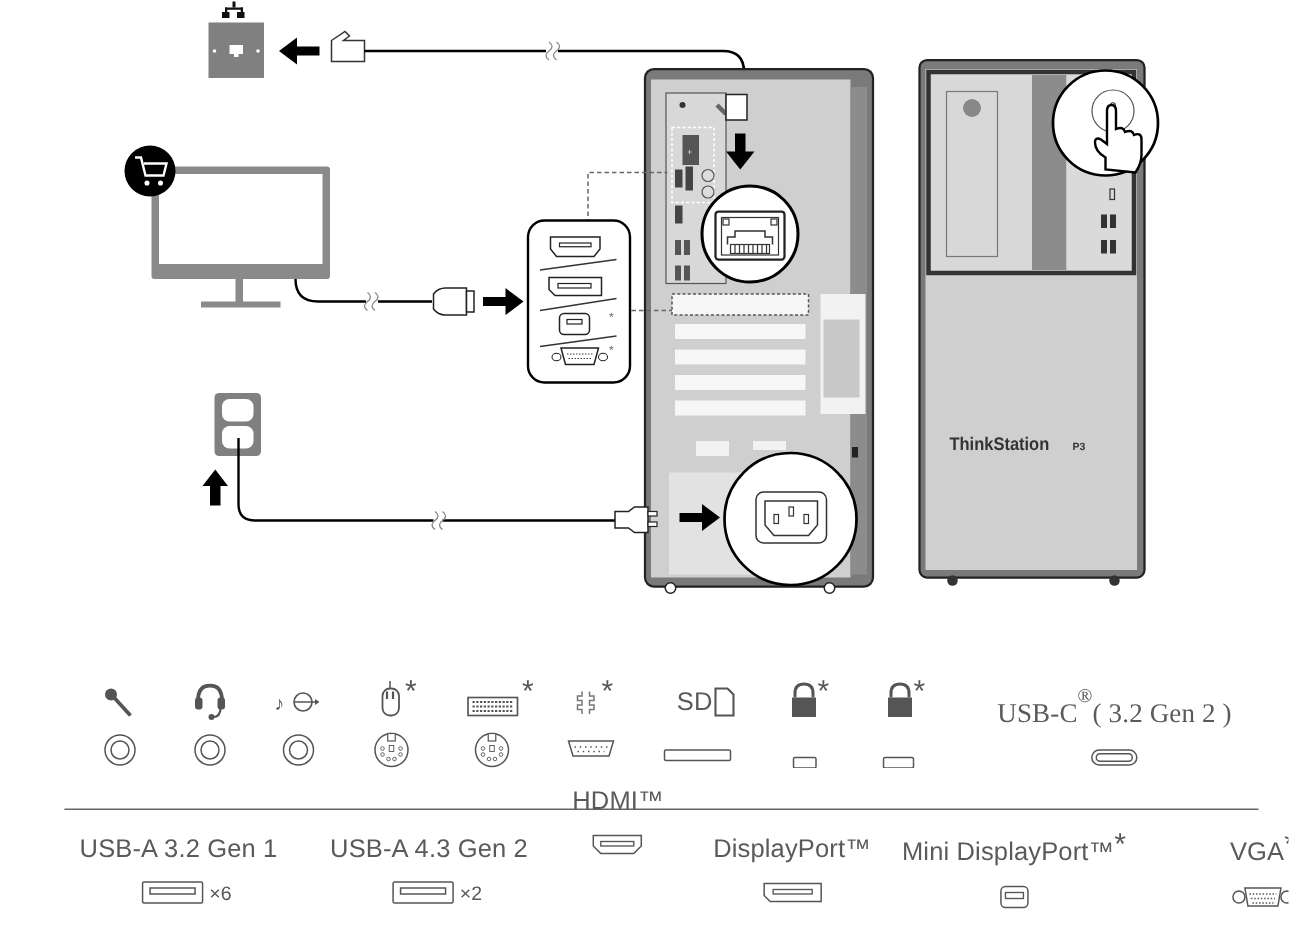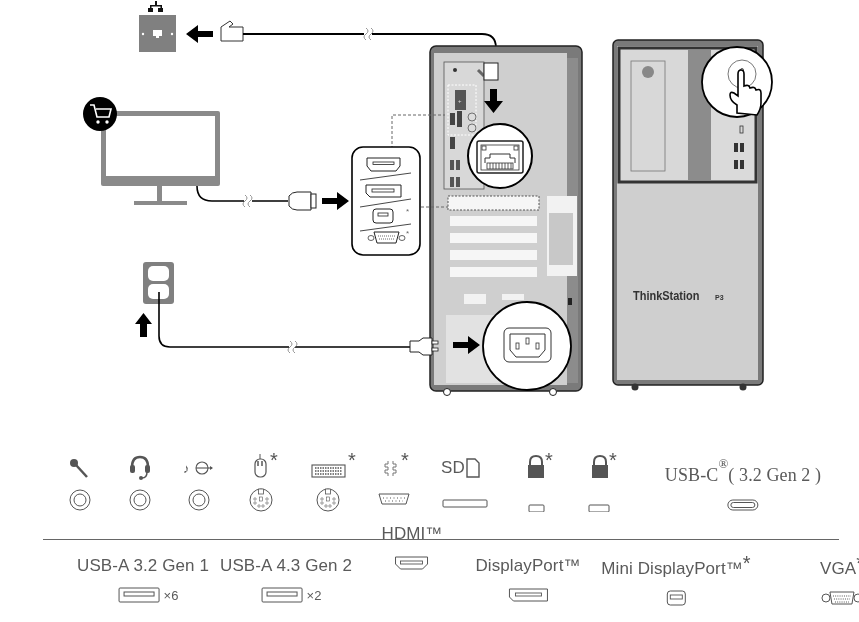--- a/index.html
+++ b/index.html
@@ -275,21 +275,21 @@
       </g>
       <text x="26" y="19" font-size="20" fill="#555">*</text>
       <g>
         <path d="M4,46 h30 l-3,10 h-24 z" fill="none" stroke="#555" stroke-width="1"></path>
         <path d="M8,50 h22 M10,53 h18" stroke="#555" stroke-width="1" stroke-dasharray="1,2.5"></path>
       </g>
     </svg>
   </div>
 
   <div class="cell" style="left:466px; top:448px;">
-    <div style="height:40px; display:flex; align-items:center; justify-content:flex-start;">
+    <div style="height:40px; display:flex; align-items:center; justify-content:flex-end;">
       <span class="lbl">SD</span>
       <svg width="16" height="22" viewBox="0 0 16 22">
         <path d="M2,2 h8 l4,4 v14 h-12 z" fill="none" stroke="#555" stroke-width="1.4"></path>
       </svg>
     </div>
     <svg width="50" height="12" viewBox="0 0 50 12" style="margin-top:10px;">
       <rect x="2" y="2" width="44" height="7" rx="1" fill="none" stroke="#555" stroke-width="1"></rect>
     </svg>
   </div>
 
@@ -322,21 +322,21 @@
     <svg width="36" height="14" viewBox="0 0 36 14" style="margin-top:12px;">
       <rect x="3" y="2" width="30" height="10" rx="5" fill="none" stroke="#555" stroke-width="1"></rect>
       <rect x="6" y="4.5" width="24" height="5" rx="2.5" fill="none" stroke="#555" stroke-width="1"></rect>
     </svg>
   </div>
 </div>
 
 <div class="sep"></div>
 
 <div class="legend">
-  <div class="cell" style="left:119px; top:556px;margin-left:24px;">
+  <div class="cell" style="left:119px; top:556px;">
     <div class="lbl">USB-A 3.2 Gen 1</div>
     <div style="display:flex; align-items:center; justify-content:center; margin-top:10px; padding-left:10px;">
       <svg width="44" height="18" viewBox="0 0 44 18">
         <rect x="2" y="2" width="40" height="14" rx="1" fill="none" stroke="#555" stroke-width="1"></rect>
         <rect x="7" y="6" width="30" height="4" fill="none" stroke="#555" stroke-width="1"></rect>
       </svg>
       <span class="lbl" style="font-size:13px; margin-left:2px;">×6</span>
     </div>
   </div>
   <div class="cell" style="left:286px; top:556px;">

